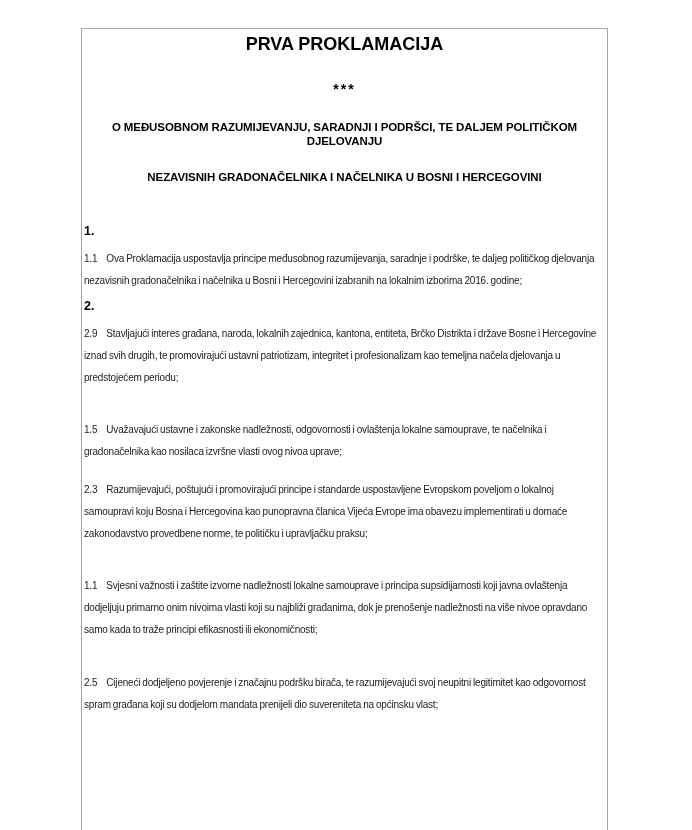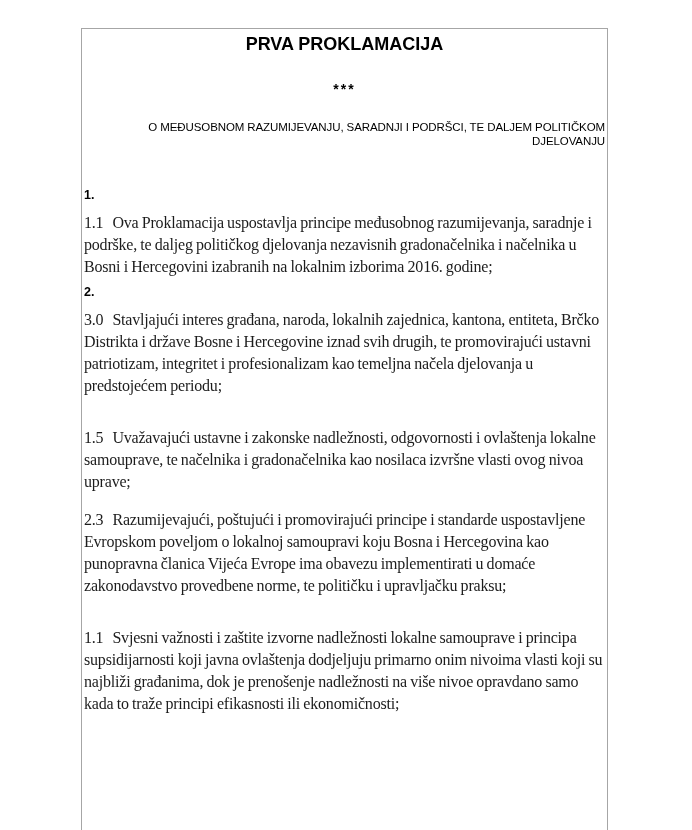--- a/index.html
+++ b/index.html
@@ -51,45 +51,44 @@
     margin: 27px 0 0 0;
     font-size: 18px;
     line-height: 20px;
     font-weight: bold;
     text-align: center;
     color: #000000;
   }
   .doc-sub {
     font-size: 11.5px;
     line-height: 14px;
-    font-weight: normal;
-    text-align: right;
+    font-weight: bold;
+    text-align: center;
     color: #000000;
     letter-spacing: -0.1px;
   }
   .sub1 { margin: 23px 0 0 0; }
   .sub2 { margin: 22px 0 0 0; }
   .secnum {
     font-size: 12.5px;
     line-height: 15px;
     font-weight: bold;
     color: #000000;
     margin: 0;
   }
   .sec1 { margin-top: 40px; }
   .sec2 { margin-top: 7px; }
   .para {
-    font-size: 16px;
+    font-size: 10px;
     line-height: 22px;
     margin: 0;
     color: #1c1c1c;
     letter-spacing: -0.2px;
     word-spacing: -0.5px;
     text-align: left;
-    font-family: Liberation Serif, serif;
   }
   .p11 { margin-top: 9px; }
   .p21 { margin-top: 9px; }
   .p22 { margin-top: 30px; }
   .p23 { margin-top: 16px; }
   .p24 { margin-top: 30px; }
   .p25 { margin-top: 31px; }
   .pid {
     padding-right: 9px;
   }
@@ -99,30 +98,32 @@
 
 <div class="canvas">
   <div class="page">
 
     <h1 class="doc-title">PRVA PROKLAMACIJA</h1>
 
     <p class="stars">***</p>
 
 
     <p class="doc-sub sub1">O MEĐUSOBNOM RAZUMIJEVANJU, SARADNJI I PODRŠCI, TE DALJEM POLITIČKOM DJELOVANJU</p>
+    <p class="doc-sub sub2">NEZAVISNIH GRADONAČELNIKA I NAČELNIKA U BOSNI I HERCEGOVINI</p>
 
     <p class="secnum sec1">1.</p>
 
     <p class="para p11"><span class="pid">1.1</span><span>Ova Proklamacija uspostavlja principe međusobnog razumijevanja, saradnje i podrške, te daljeg političkog djelovanja nezavisnih gradonačelnika i načelnika u Bosni i Hercegovini izabranih na lokalnim izborima 2016. godine;</span></p>
 
     <p class="secnum sec2">2.</p>
 
-    <p class="para p21"><span class="pid">3.0</span><span>Stavljajući interes građana, naroda, lokalnih zajednica, kantona, entiteta, Brčko Distrikta i države Bosne i Hercegovine iznad svih drugih, te promovirajući ustavni patriotizam, integritet i profesionalizam kao temeljna načela djelovanja u predstojećem periodu;</span></p>
+    <p class="para p21"><span class="pid">2.9</span><span>Stavljajući interes građana, naroda, lokalnih zajednica, kantona, entiteta, Brčko Distrikta i države Bosne i Hercegovine iznad svih drugih, te promovirajući ustavni patriotizam, integritet i profesionalizam kao temeljna načela djelovanja u predstojećem periodu;</span></p>
 
     <p class="para p22"><span class="pid">1.5</span><span>Uvažavajući ustavne i zakonske nadležnosti, odgovornosti i ovlaštenja lokalne samouprave, te načelnika i gradonačelnika kao nosilaca izvršne vlasti ovog nivoa uprave;</span></p>
 
     <p class="para p23"><span class="pid">2.3</span><span>Razumijevajući, poštujući i promovirajući principe i standarde uspostavljene Evropskom poveljom o lokalnoj samoupravi koju Bosna i Hercegovina kao punopravna članica Vijeća Evrope ima obavezu implementirati u domaće zakonodavstvo provedbene norme, te političku i upravljačku praksu;</span></p>
 
     <p class="para p24"><span class="pid">1.1</span><span>Svjesni važnosti i zaštite izvorne nadležnosti lokalne samouprave i principa supsidijarnosti koji javna ovlaštenja dodjeljuju primarno onim nivoima vlasti koji su najbliži građanima, dok je prenošenje nadležnosti na više nivoe opravdano samo kada to traže principi efikasnosti ili ekonomičnosti;</span></p>
 
+    <p class="para p25"><span class="pid">2.5</span><span>Cijeneći dodjeljeno povjerenje i značajnu podršku birača, te razumijevajući svoj neupitni legitimitet kao odgovornost spram građana koji su dodjelom mandata prenijeli dio suvereniteta na općinsku vlast;</span></p>
 
   </div>
 </div>
 
 </body></html>

